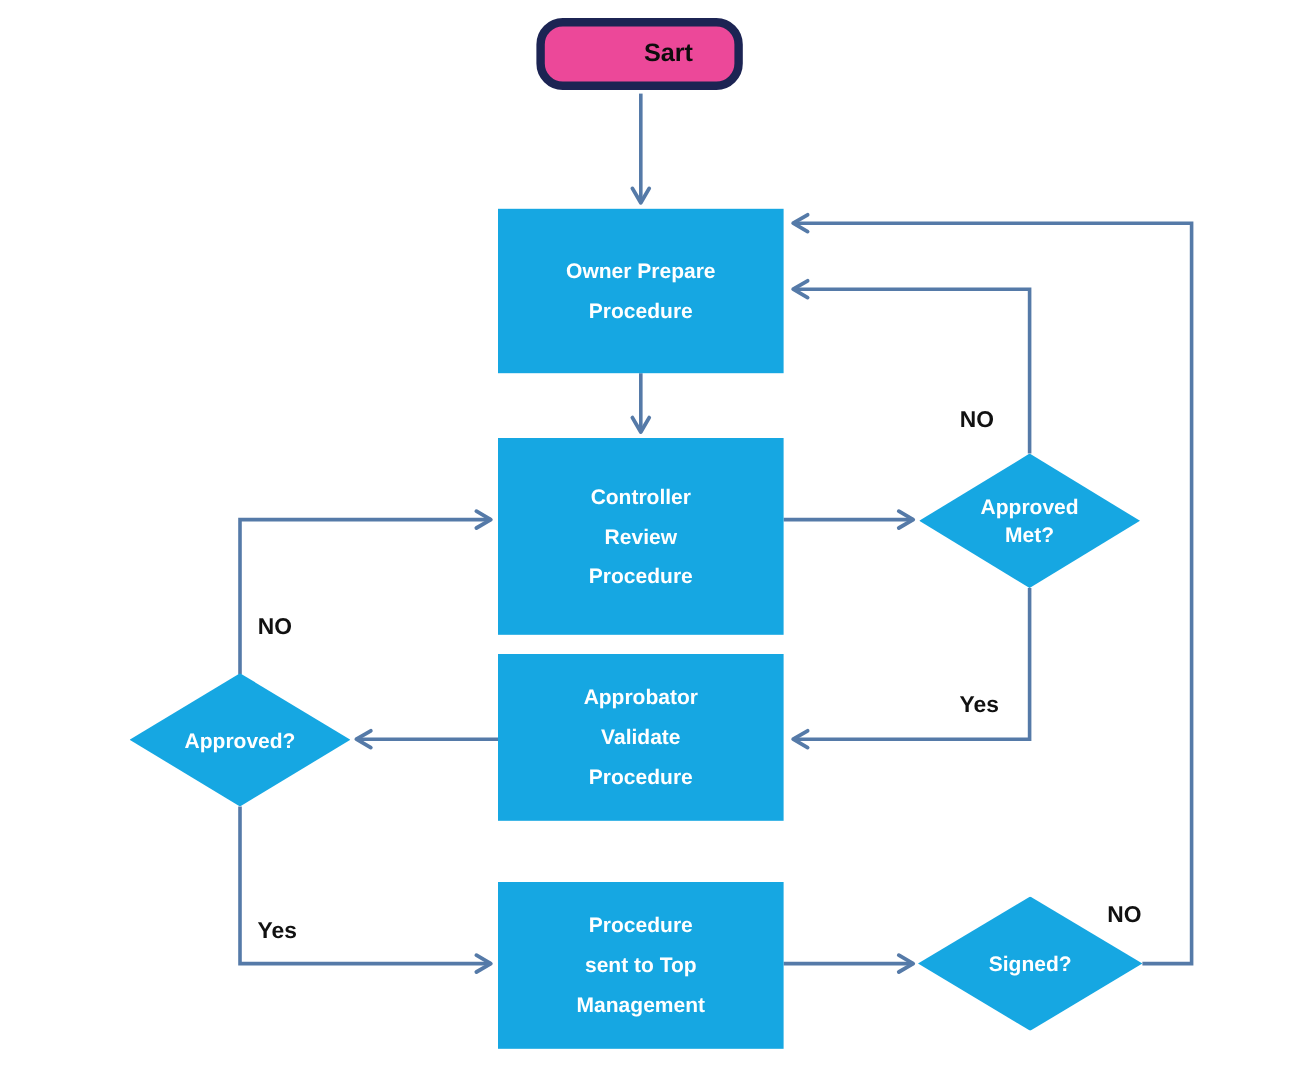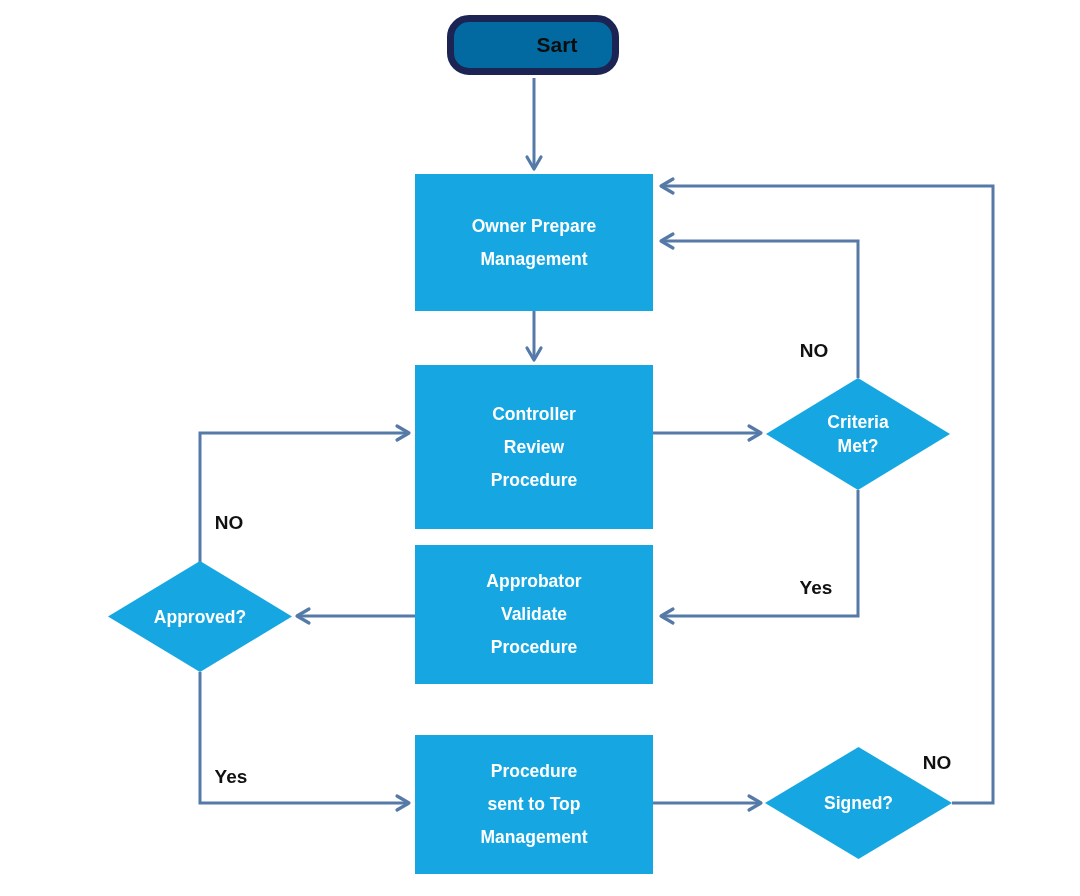--- a/index.html
+++ b/index.html
@@ -25,21 +25,21 @@
     position: absolute;
     box-sizing: border-box;
     display: flex;
     align-items: center;
     justify-content: center;
     text-align: center;
     font-weight: bold;
     white-space: pre-line;
   }
   .terminator {
-    background: #0369a1;
+    background: #ec4899;
     border: 7px solid var(--terminator-border, #1c2453);
     border-radius: 22px;
     color: #0d0d0d;
     font-size: 21px;
     padding-left: 48px;
   }
   .process {
     background: var(--node-fill, #16a7e2);
     color: var(--node-text, #ffffff);
     font-size: 17.5px;
@@ -95,35 +95,35 @@
     <polyline class="edge" points="415,616 297,616" marker-end="url(#arrow)"></polyline>
     <polyline class="edge" points="200,562 200,433 409,433" marker-end="url(#arrow)"></polyline>
     <polyline class="edge" points="200,672 200,803 409,803" marker-end="url(#arrow)"></polyline>
     <polyline class="edge" points="653,803 761,803" marker-end="url(#arrow)"></polyline>
     <polyline class="edge" points="952,803 993,803 993,186 661,186" marker-end="url(#arrow)"></polyline>
   </svg>
 
   <div class="node terminator n-start">Sart</div>
 
   <div class="node process n-owner">Owner Prepare
-Management</div>
+Procedure</div>
 
   <div class="node process n-controller">Controller
 Review
 Procedure</div>
 
   <div class="node process n-approbator">Approbator
 Validate
 Procedure</div>
 
   <div class="node process n-sent">Procedure
 sent to Top
 Management</div>
 
-  <div class="node decision n-criteria">Criteria
+  <div class="node decision n-criteria">Approved
 Met?</div>
 
   <div class="node decision n-approved">Approved?</div>
 
   <div class="node decision n-signed">Signed?</div>
 
   <div class="edge-label l-criteria-no">NO</div>
   <div class="edge-label l-criteria-yes">Yes</div>
   <div class="edge-label l-approved-no">NO</div>
   <div class="edge-label l-approved-yes">Yes</div>

